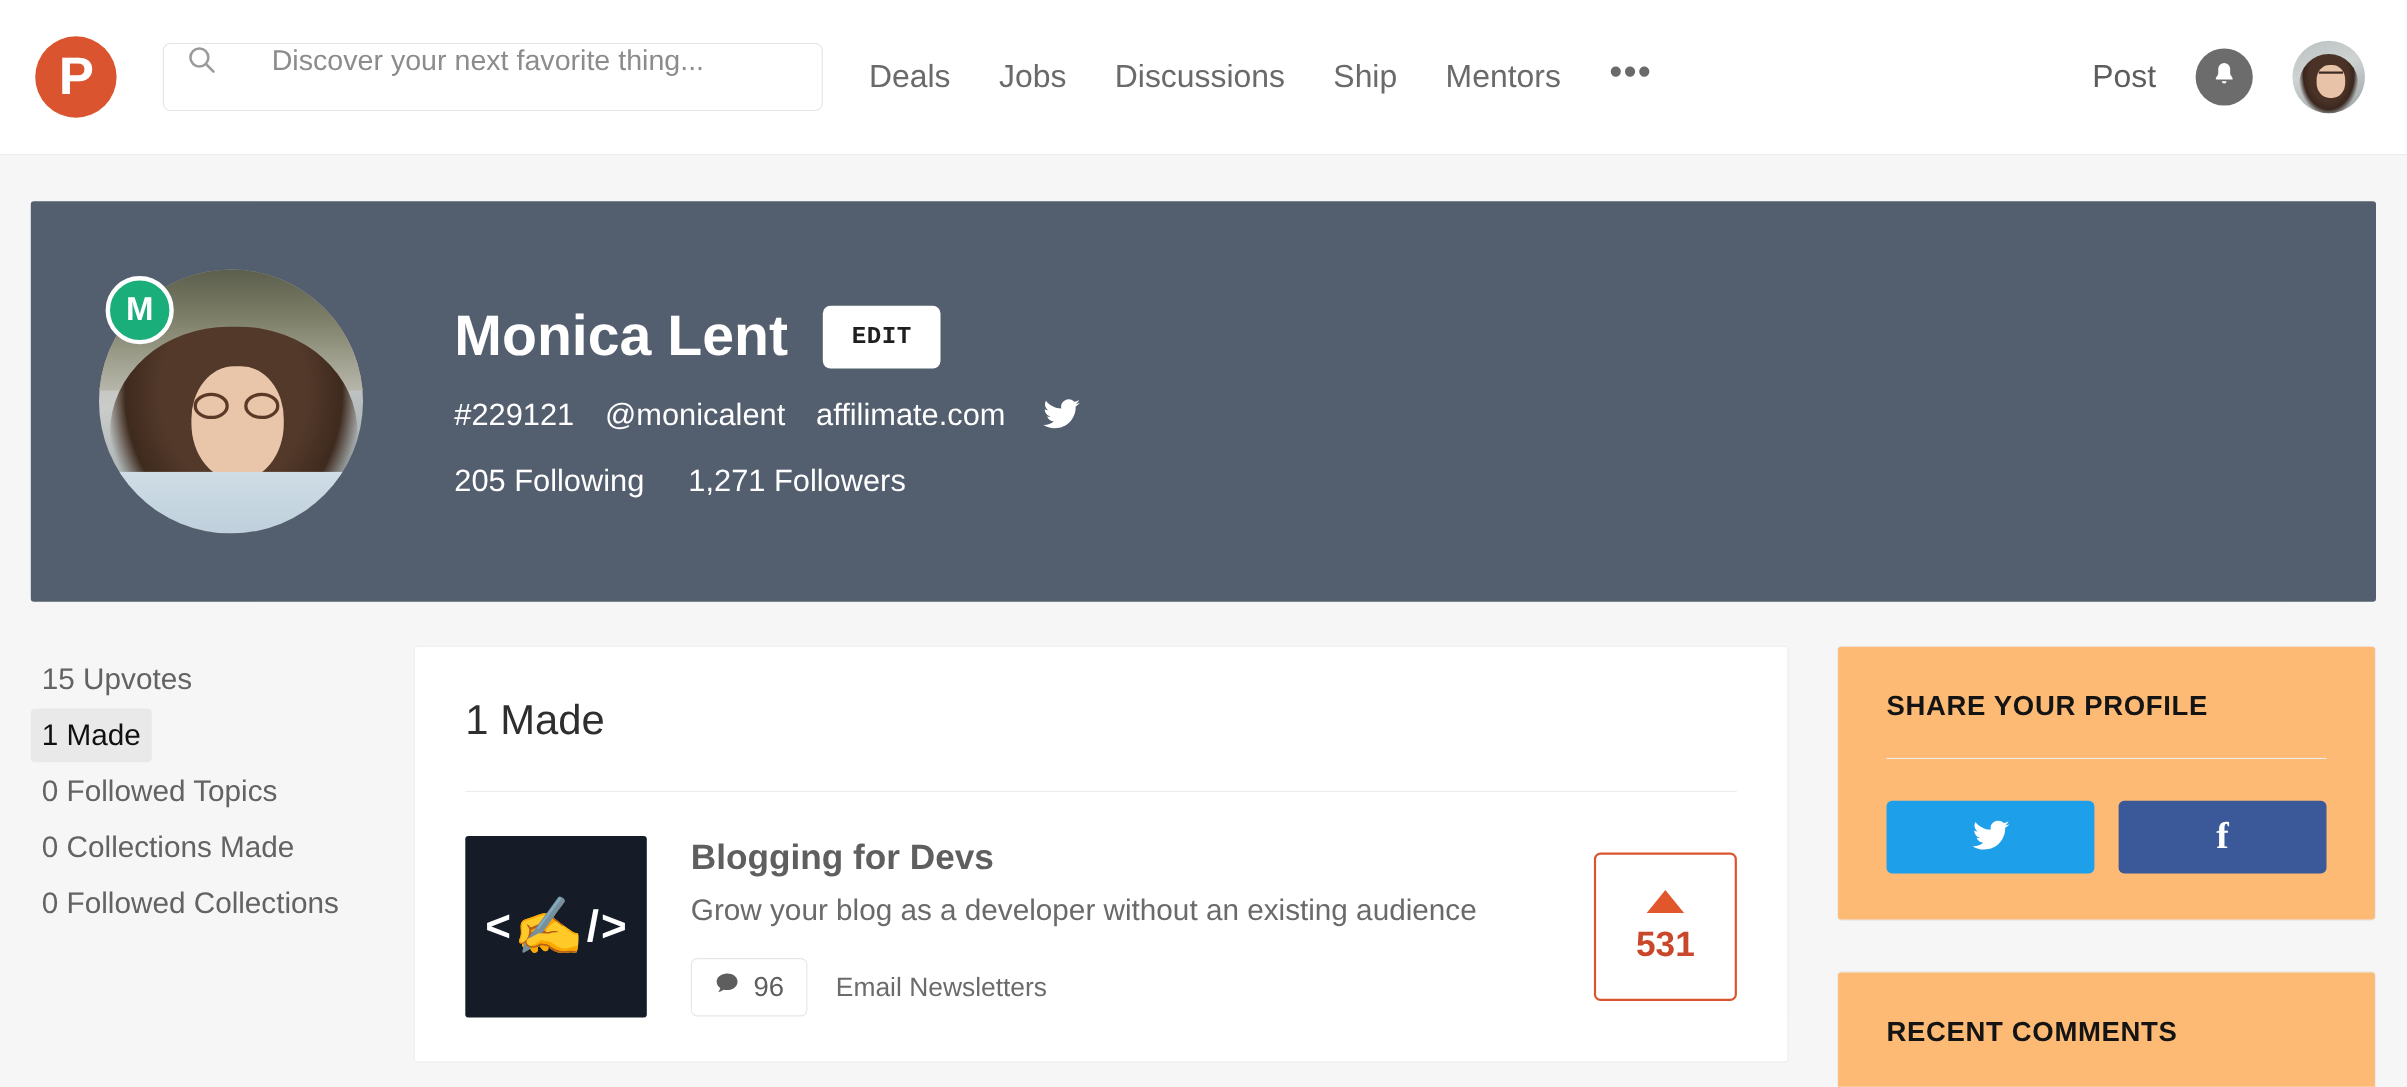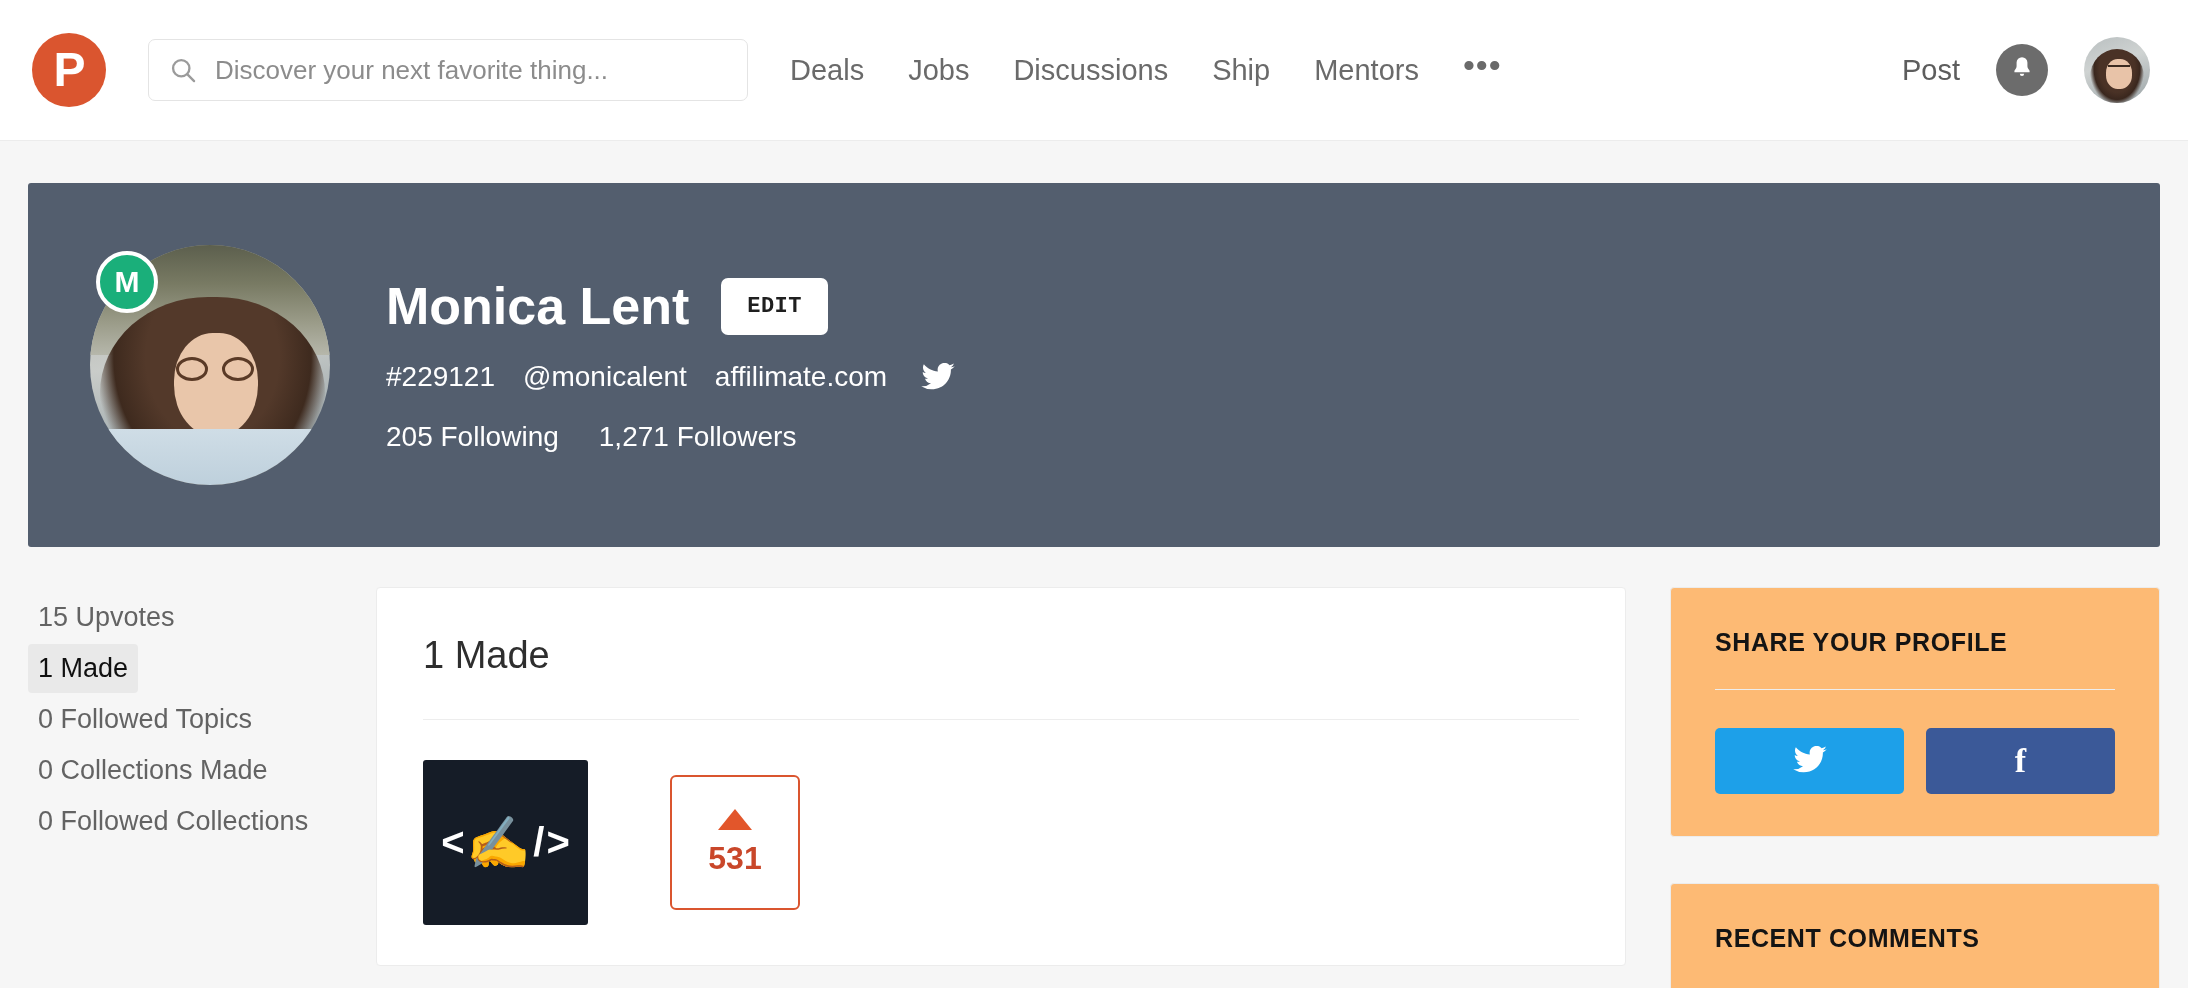--- a/index.html
+++ b/index.html
@@ -33,24 +33,25 @@
     flex: 0 0 auto;
     letter-spacing: -1px;
   }
   .search-wrap {
     margin-left: 42px;
     width: 600px;
     height: 62px;
     border: 1px solid #e4e4e4;
     border-radius: 7px;
     display: flex;
-    align-items: center;
+    align-items: flex-start;
     padding: 0 20px;
     background: #fff;
     flex: 0 0 auto;
+    gap: 32px;
   }
   .search-icon { flex: 0 0 auto; margin-right: 18px; display:flex; }
   .search-input {
     border: none; outline: none;
     font-size: 26px;
     color: #4b4b4b;
     font-family: "Liberation Sans", sans-serif;
     width: 100%;
     background: transparent;
   }
@@ -163,21 +164,21 @@
     position: absolute;
     left: 6px; top: 6px;
     width: 62px; height: 62px;
     border-radius: 50%;
     background: #1aaf7a;
     border: 4px solid #ffffff;
     color: #fff;
     display: flex; align-items: center; justify-content: center;
     font-size: 30px; font-weight: bold;
   }
-  .profile-info { margin-left: 56px; }
+  .profile-info { margin-left: 83px; }
   .name-row { display: flex; align-items: center; gap: 32px; }
   .profile-name {
     font-size: 52px; font-weight: bold; color: #ffffff; line-height: 1;
   }
   .edit-btn {
     background: #ffffff;
     border: none;
     border-radius: 7px;
     padding: 16px 26px;
     font-size: 22px;
@@ -462,20 +463,35 @@
       <div class="post-row">
         <div class="thumb">
           <span class="code-glyph">
             <span>&lt;</span>
             <span class="emoji">✍️</span>
             <span>/</span>
             <span>&gt;</span>
           </span>
         </div>
 
+        <div class="post-body">
+          <div class="post-name">Blogging for Devs</div>
+          <div class="post-tagline">Grow your blog as a developer without an existing audience</div>
+          <div class="post-meta">
+            <span class="comment-pill">
+              <span>
+                <svg width="24" height="24" viewBox="0 0 24 24" fill="#5e5e5e">
+                  <path d="M12 3C6.7 3 2.5 6.3 2.5 10.4c0 2.3 1.3 4.3 3.3 5.7-.2 1.3-.9 2.6-1.9 3.6 1.8-.2 3.5-.9 4.9-2 1 .2 2.1.4 3.2.4 5.3 0 9.5-3.3 9.5-7.7S17.3 3 12 3z"></path>
+                </svg>
+              </span>
+              <span>96</span>
+            </span>
+            <a class="topic-link" href="#">Email Newsletters</a>
+          </div>
+        </div>
 
         <div class="vote-box">
           <span class="vote-caret"></span>
           <span class="vote-count">531</span>
         </div>
       </div>
     </div>
 
     <div class="right-rail">
       <div class="card">

